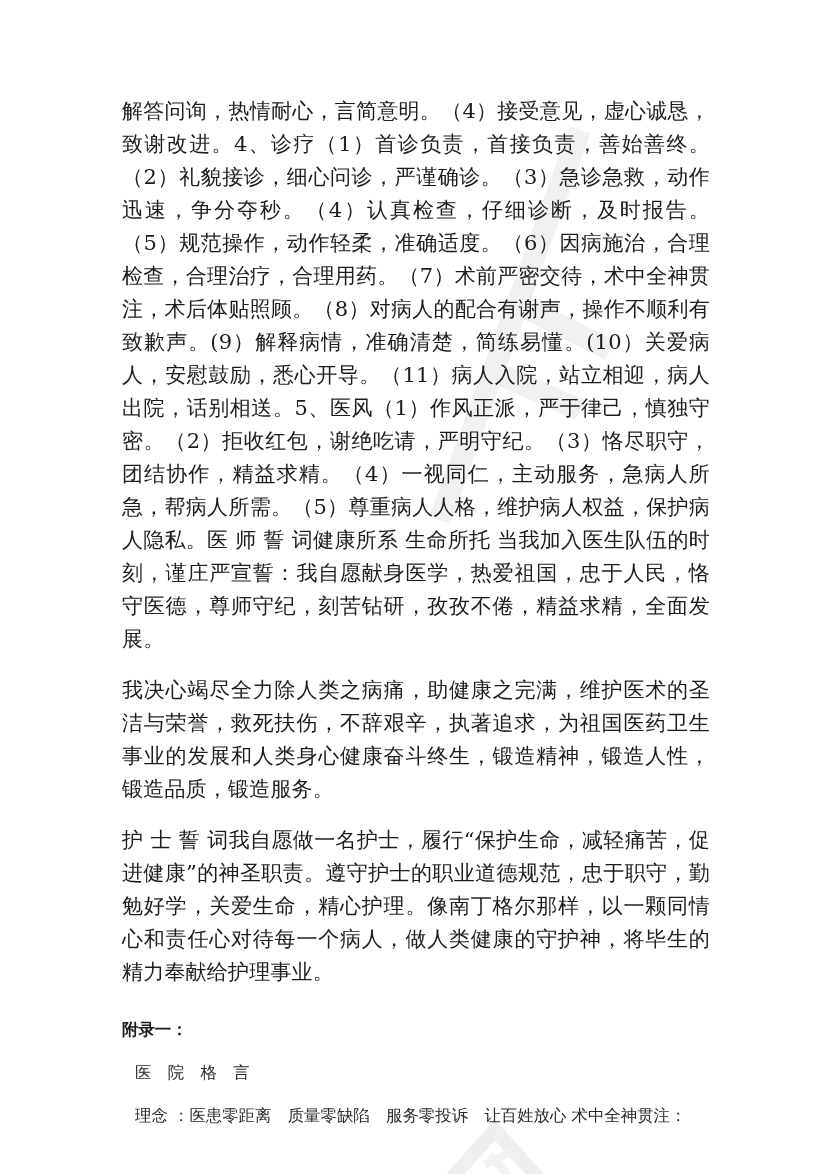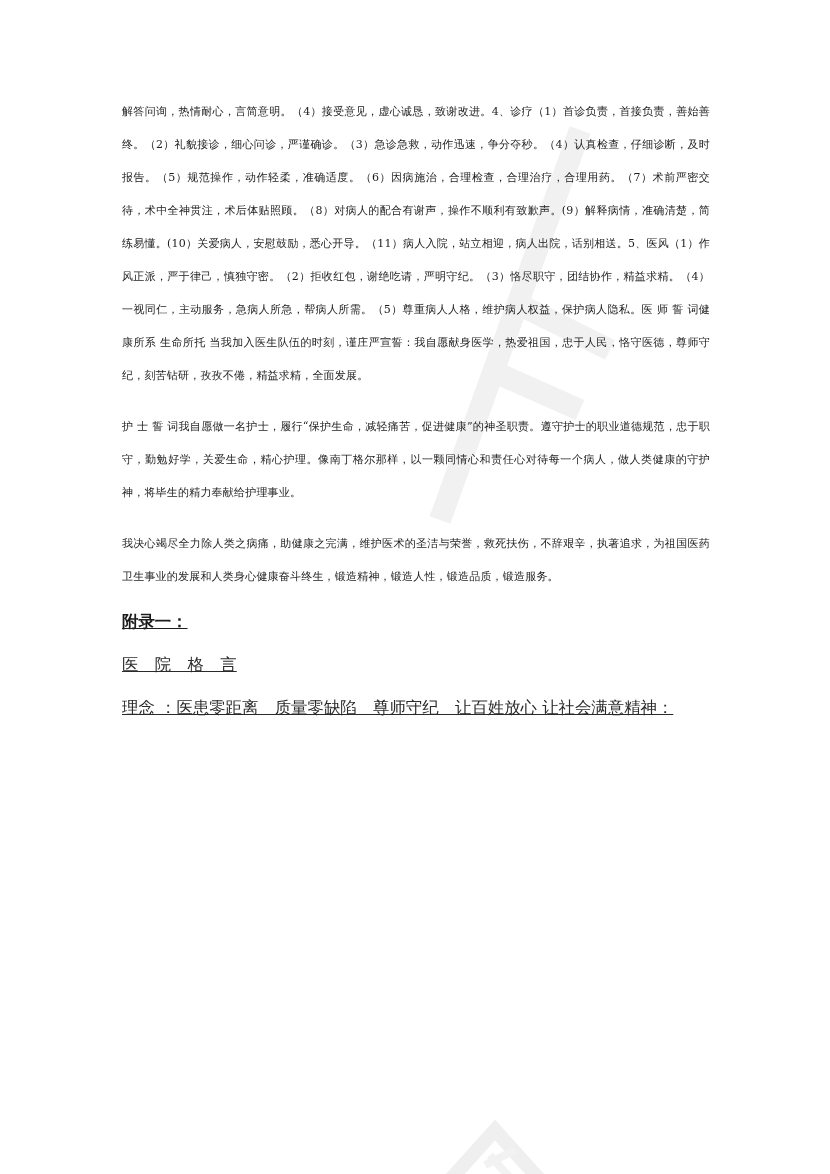--- a/index.html
+++ b/index.html
@@ -1,46 +1,46 @@
 <!DOCTYPE html>
 <html><head>
   <meta charset="utf-8">
   <style>
     html, body { margin: 0; padding: 0; background: #ffffff; }
     body { width: 830px; height: 1174px; position: relative; overflow: hidden;
            font-family: "DejaVu Serif", "Liberation Serif", serif; color: #1c1c1c; }
     .page { position: absolute; left: 0; top: 0; width: 830px; height: 1174px; }
     .watermark { position: absolute; pointer-events: none; }
     .content { position: absolute; left: 122px; top: 80px; width: 588px; }
-    .para { font-size: 11px; line-height: 33px; margin: 0; text-align: justify;
+    .para { font-size: 21px; line-height: 33px; margin: 0; text-align: justify;
             letter-spacing: 0.2px; }
     .para + .para.gap { margin-top: 18px; }
     .gap { margin-top: 18px; }
     .heading { font-weight: bold; font-size: 16.4px; line-height: 33px; margin: 18px 0 0 0; }
-    .line { font-size: 16.4px; line-height: 33px; margin: 10px 0 0 0; white-space: pre; color: #2a2a2a; text-decoration: underline; }
+    .line { font-size: 16.4px; line-height: 33px; margin: 10px 0 0 13px; white-space: pre; color: #2a2a2a; }
   </style>
 </head>
 <body>
 
 <div class="page">
 
   <svg class="watermark" style="left:380px; top:120px;" width="260" height="420" viewBox="0 0 260 420">
     <g fill="none" stroke="#f0f0f0" stroke-width="22" opacity="0.9">
       <path d="M200 10 L60 400"></path>
       <path d="M130 180 L230 230"></path>
       <path d="M110 250 L200 290"></path>
     </g>
   </svg>
   <svg class="watermark" style="left:420px; top:1110px;" width="150" height="70" viewBox="0 0 150 70">
     <path d="M30 70 L75 20 L120 70" fill="none" stroke="#efefef" stroke-width="14"></path>
     <path d="M65 55 L95 40 M70 45 L90 68" stroke="#f2f2f2" stroke-width="8" fill="none"></path>
   </svg>
 
   <div class="content">
     <p class="para" style="margin-top:15px;">解答问询，热情耐心，言简意明。（4）接受意见，虚心诚恳，致谢改进。4、诊疗（1）首诊负责，首接负责，善始善终。（2）礼貌接诊，细心问诊，严谨确诊。（3）急诊急救，动作迅速，争分夺秒。（4）认真检查，仔细诊断，及时报告。（5）规范操作，动作轻柔，准确适度。（6）因病施治，合理检查，合理治疗，合理用药。（7）术前严密交待，术中全神贯注，术后体贴照顾。（8）对病人的配合有谢声，操作不顺利有致歉声。(9）解释病情，准确清楚，简练易懂。(10）关爱病人，安慰鼓励，悉心开导。（11）病人入院，站立相迎，病人出院，话别相送。5、医风（1）作风正派，严于律己，慎独守密。（2）拒收红包，谢绝吃请，严明守纪。（3）恪尽职守，团结协作，精益求精。（4）一视同仁，主动服务，急病人所急，帮病人所需。（5）尊重病人人格，维护病人权益，保护病人隐私。医 师 誓 词健康所系 生命所托 当我加入医生队伍的时刻，谨庄严宣誓：我自愿献身医学，热爱祖国，忠于人民，恪守医德，尊师守纪，刻苦钻研，孜孜不倦，精益求精，全面发展。</p>
+    <p class="para gap">我决心竭尽全力除人类之病痛，助健康之完满，维护医术的圣洁与荣誉，救死扶伤，不辞艰辛，执著追求，为祖国医药卫生事业的发展和人类身心健康奋斗终生，锻造精神，锻造人性，锻造品质，锻造服务。</p>
     <p class="para gap">护 士 誓 词我自愿做一名护士，履行“保护生命，减轻痛苦，促进健康”的神圣职责。遵守护士的职业道德规范，忠于职守，勤勉好学，关爱生命，精心护理。像南丁格尔那样，以一颗同情心和责任心对待每一个病人，做人类健康的守护神，将毕生的精力奉献给护理事业。</p>
-    <p class="para gap">我决心竭尽全力除人类之病痛，助健康之完满，维护医术的圣洁与荣誉，救死扶伤，不辞艰辛，执著追求，为祖国医药卫生事业的发展和人类身心健康奋斗终生，锻造精神，锻造人性，锻造品质，锻造服务。</p>
 
-    <p class="heading" style="margin-top:12px;text-decoration:underline;">附录一：</p>
+    <p class="heading" style="margin-top:24px;">附录一：</p>
     <p class="line">医　院　格　言</p>
-    <p class="line">理念 ：医患零距离　质量零缺陷　尊师守纪　让百姓放心 让社会满意精神：</p>
+    <p class="line">理念 ：医患零距离　质量零缺陷　服务零投诉　让百姓放心 术中全神贯注：</p>
   </div>
 </div>
 
 </body></html>

